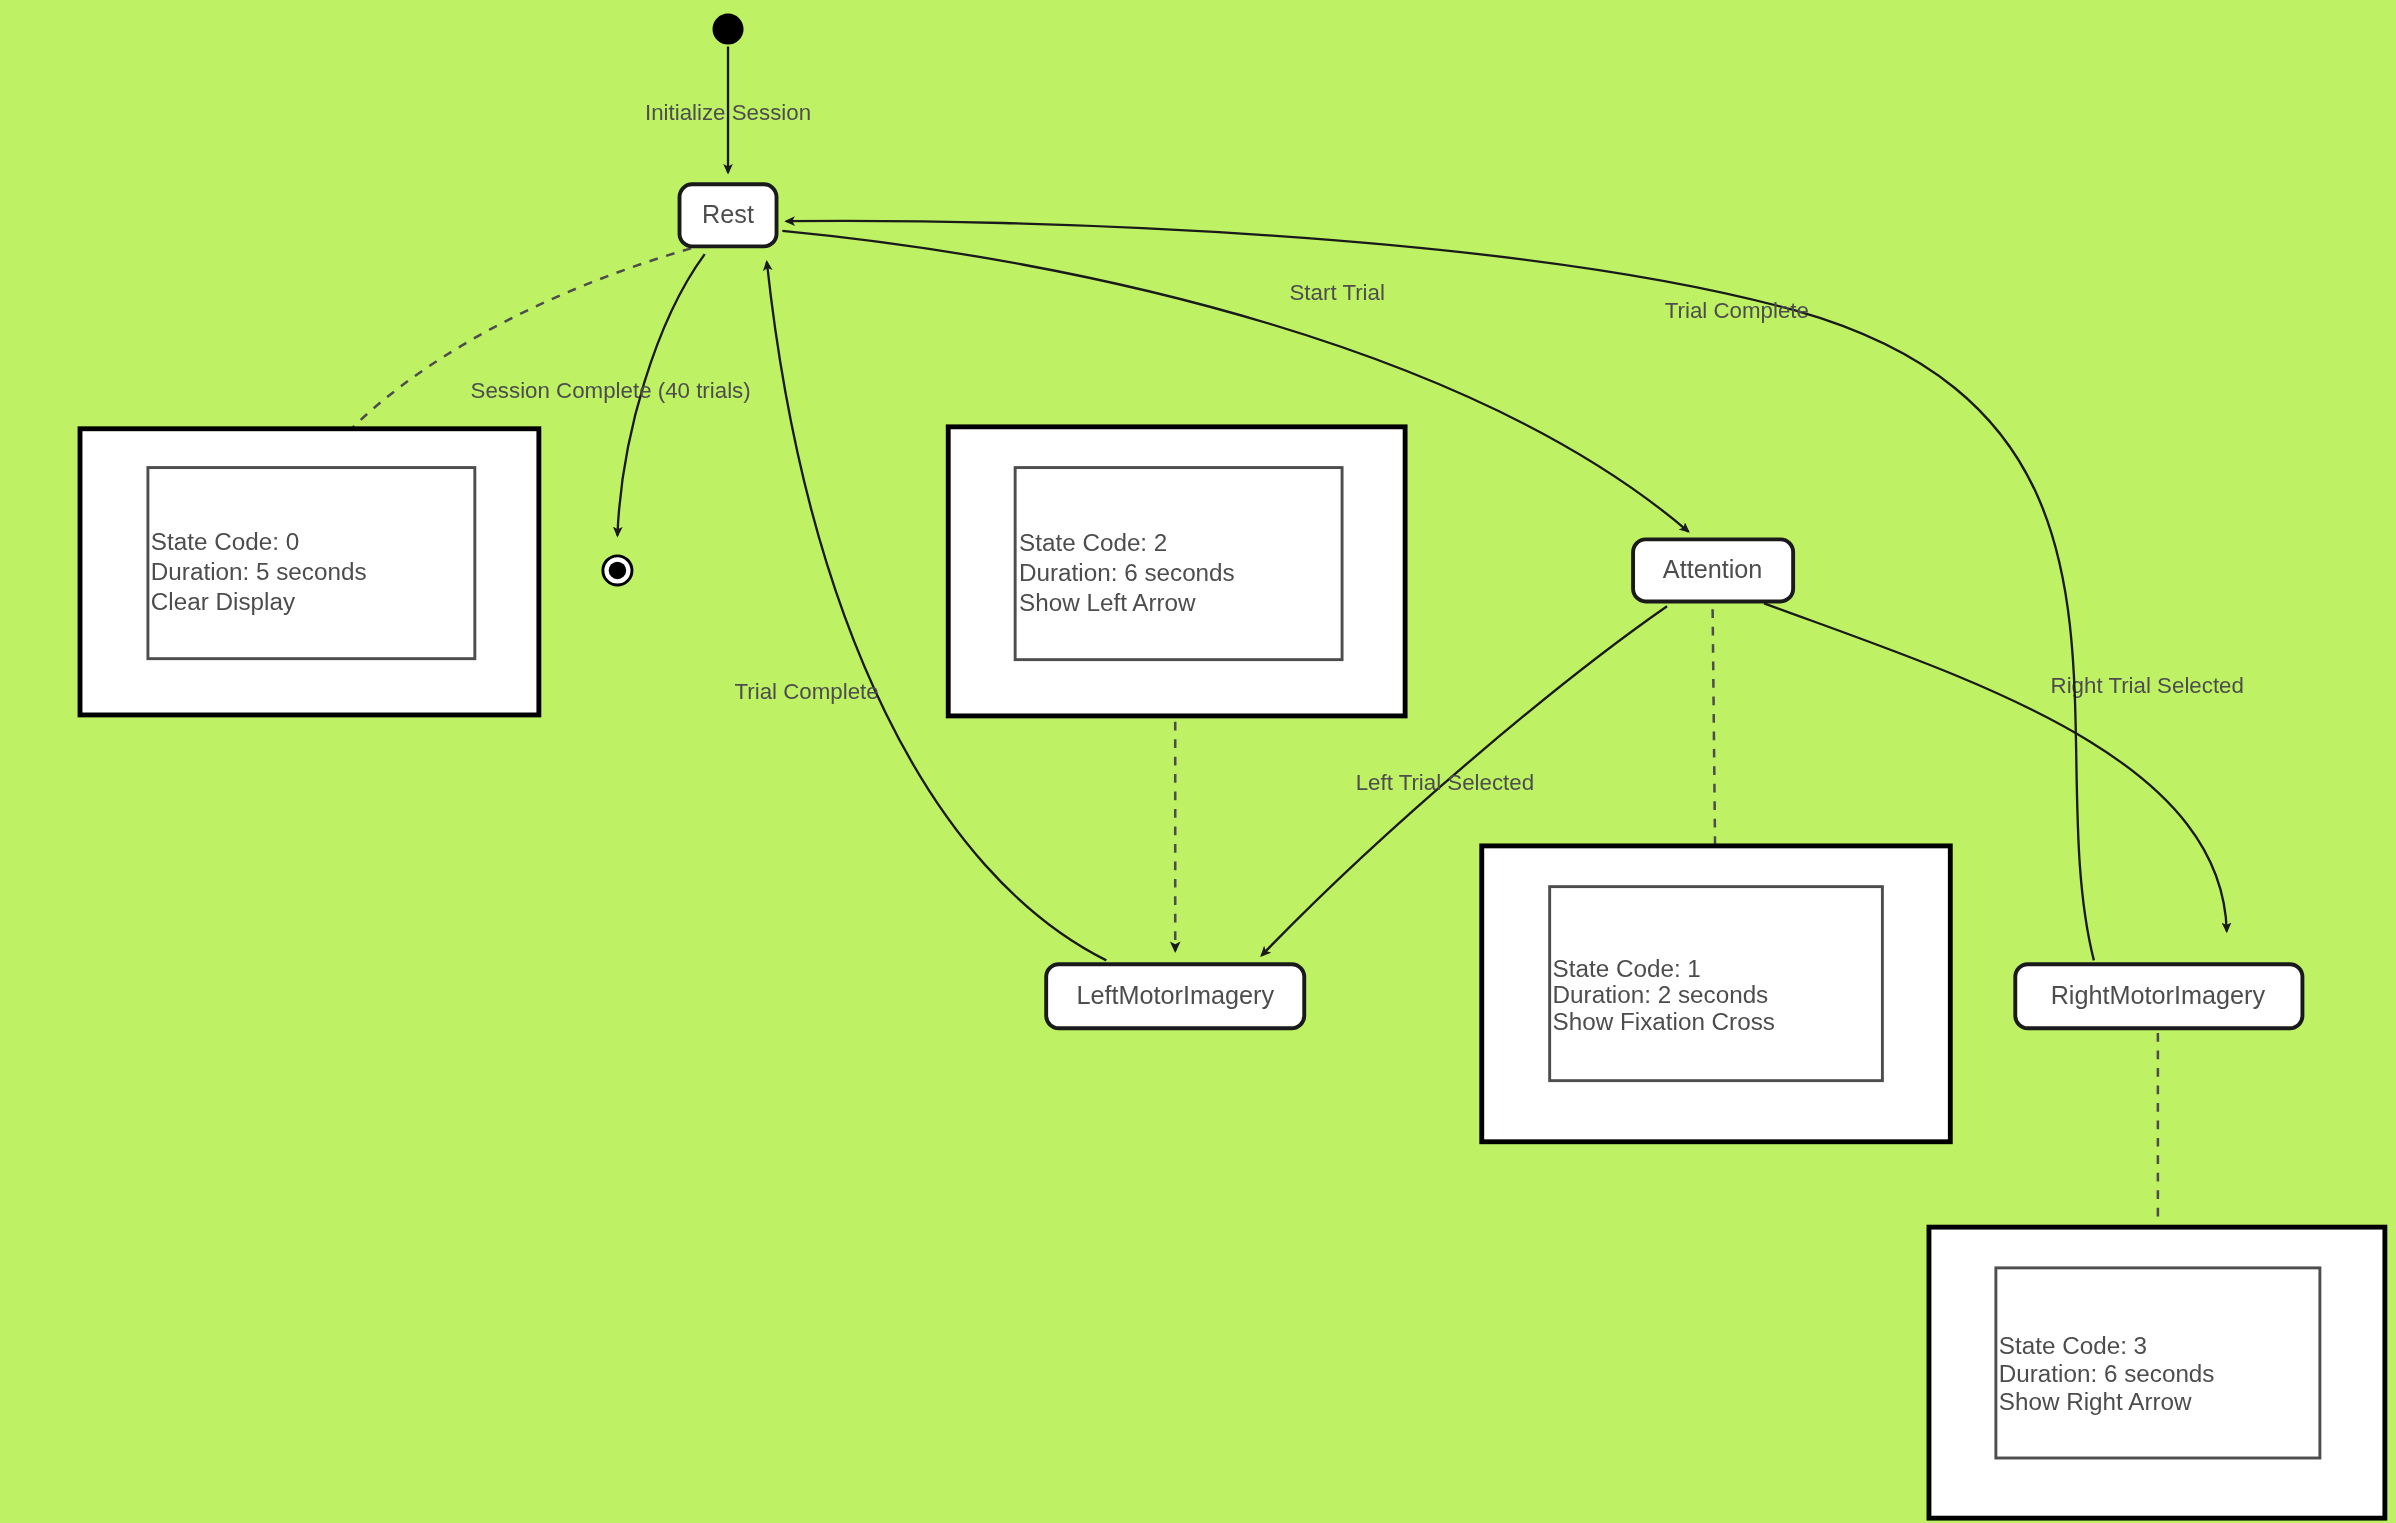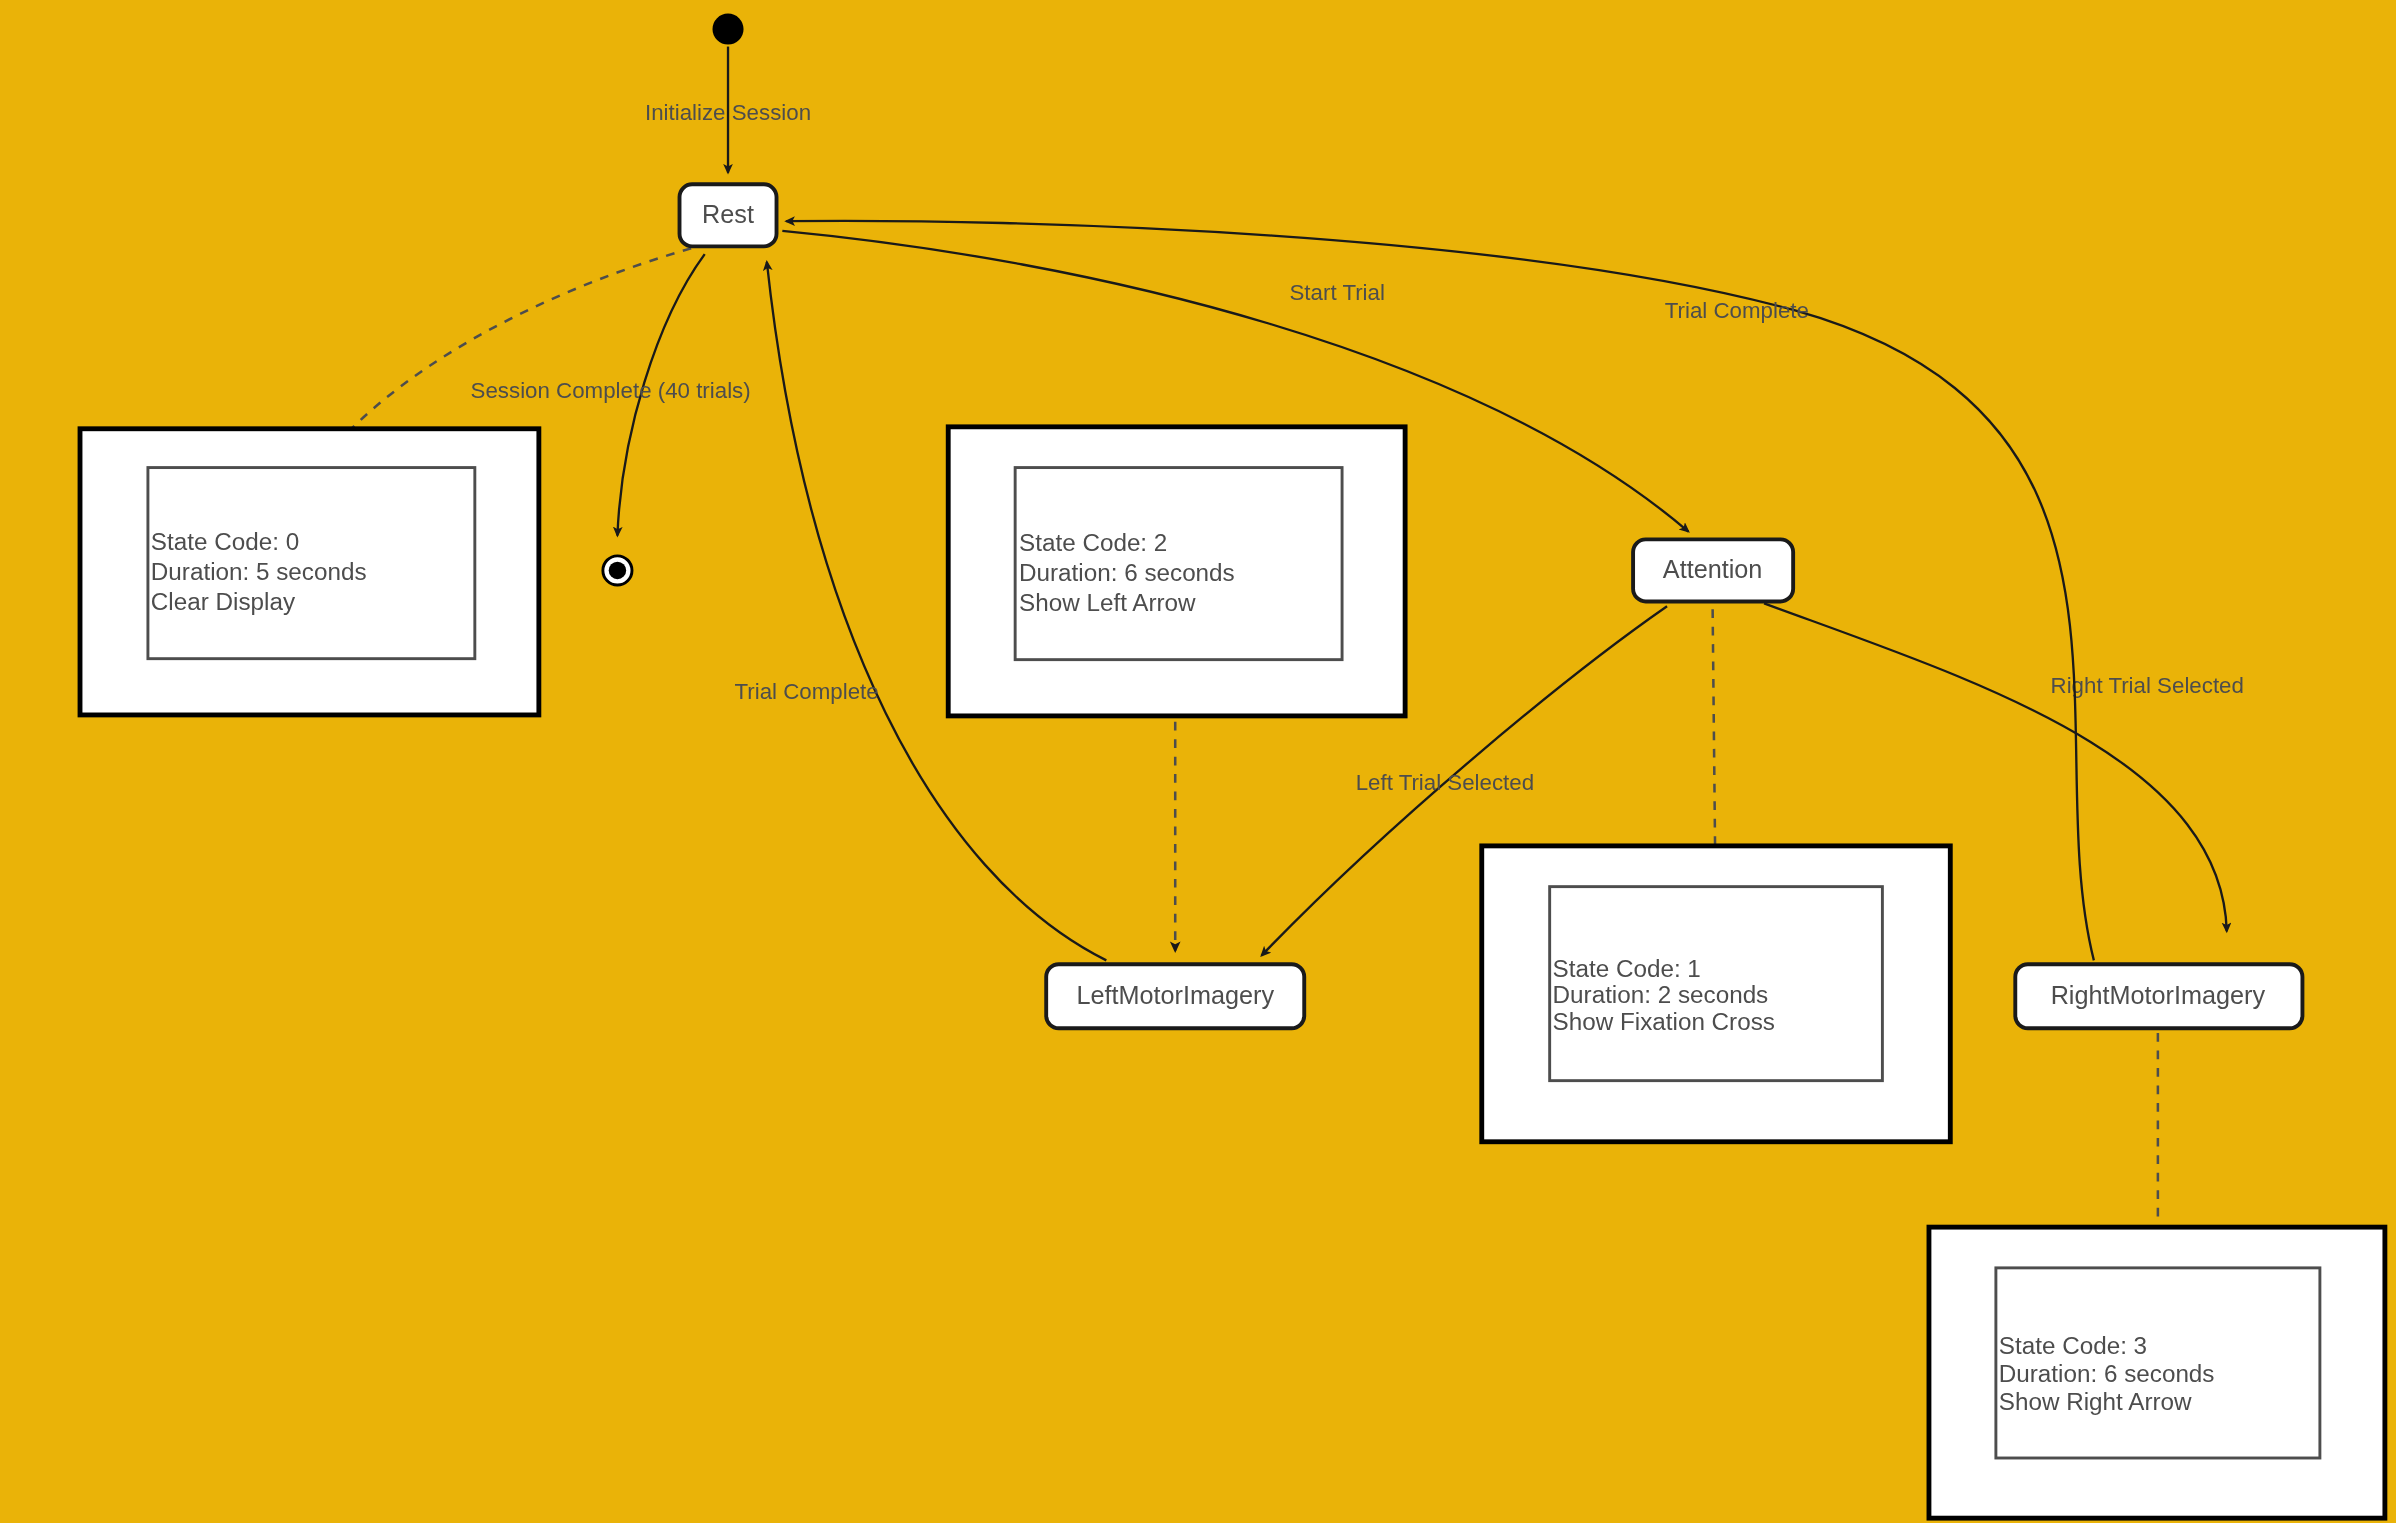--- a/index.html
+++ b/index.html
@@ -7,21 +7,21 @@
     padding: 0;
     background: #ffffff;
   }
   body {
     font-family: "Liberation Sans", sans-serif;
   }
   #canvas {
     position: relative;
     width: 2397px;
     height: 1523px;
-    background: #eab308;
+    background: #bef264;
     overflow: hidden;
   }
   #diagram-svg {
     position: absolute;
     left: 0;
     top: 0;
     width: 2397px;
     height: 1523px;
   }
   .state-label {

